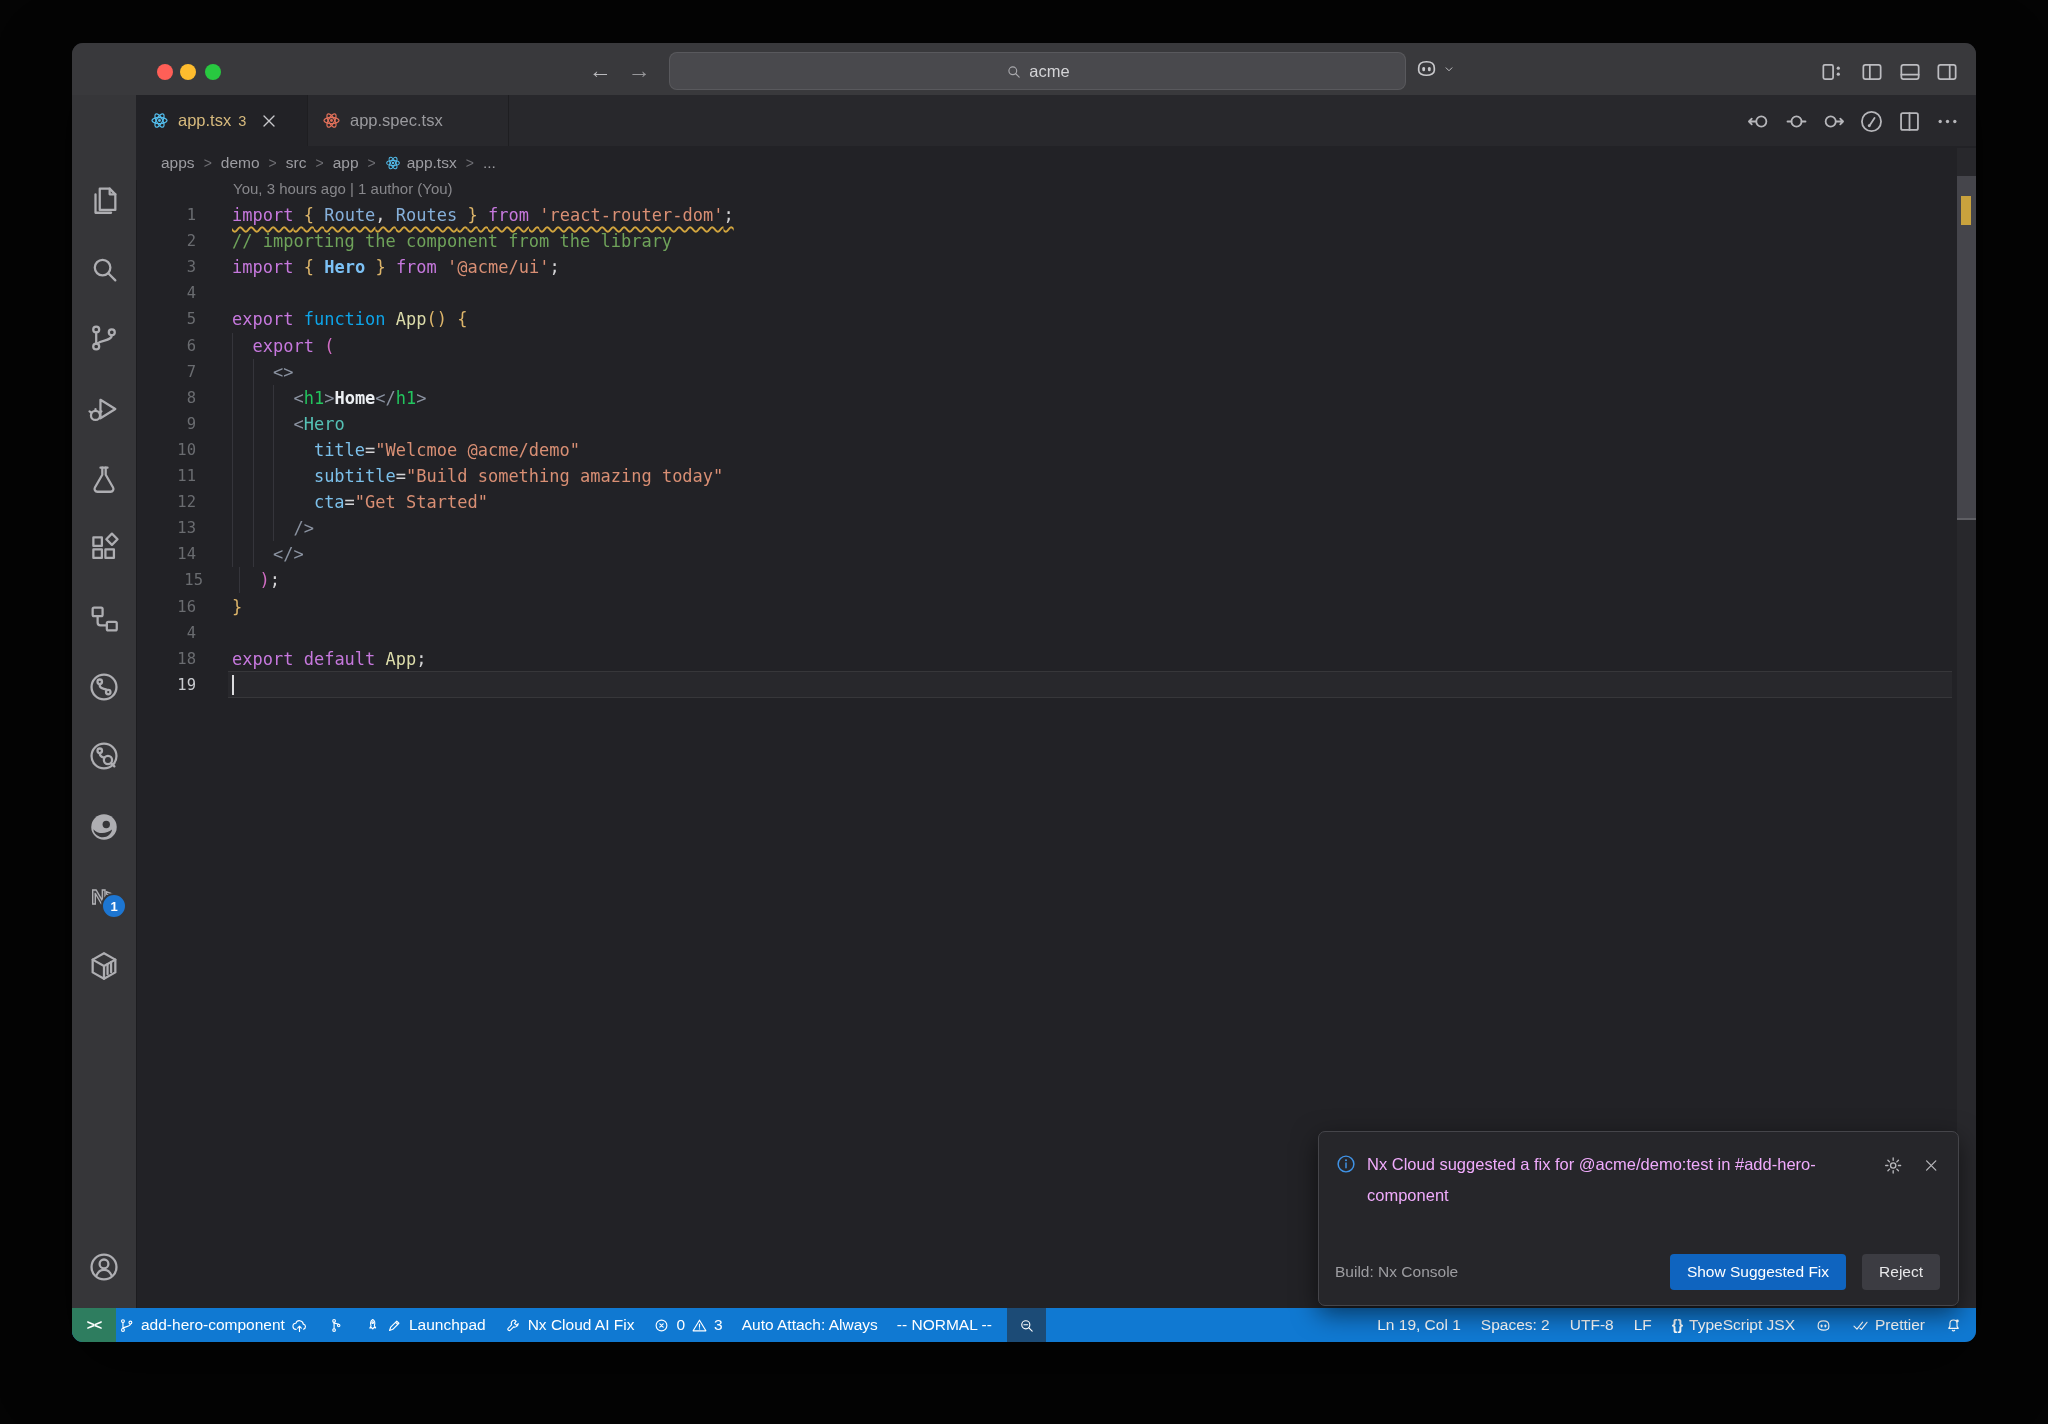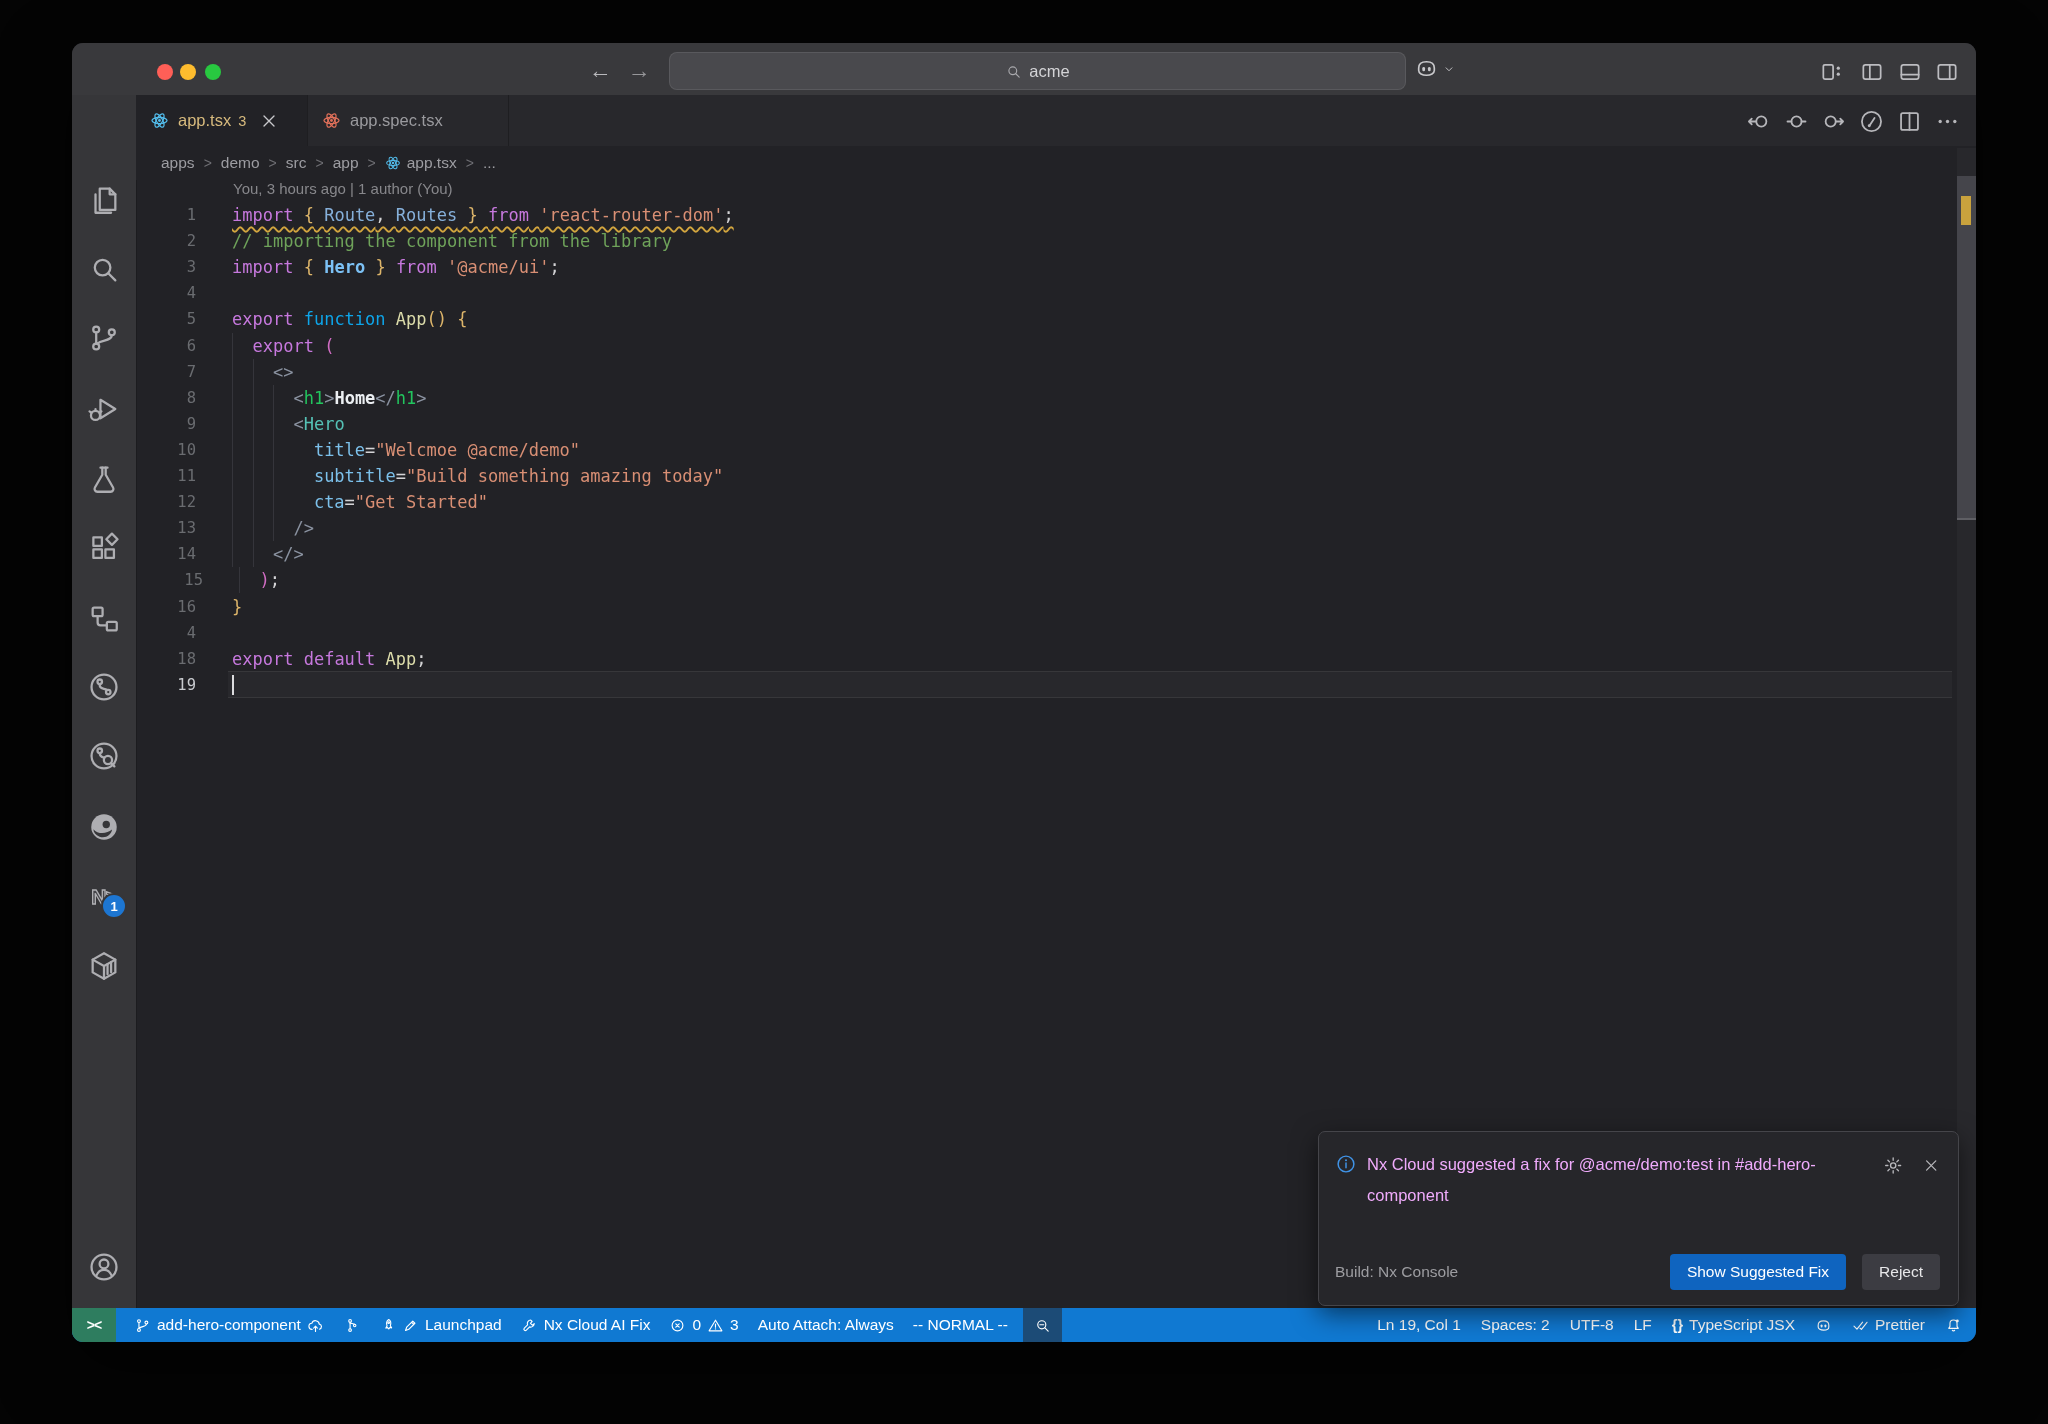--- a/index.html
+++ b/index.html
@@ -48,21 +48,21 @@
   .tk-att{color:#7cc0ea}.tk-txt{color:#eceff2;font-weight:bold}.tk-ang{color:#8a92a0}
   
   .ruler{position:absolute;left:1885px;top:105px;bottom:34px;width:19px;background:#28282c}
   .ruler .thumb{position:absolute;left:0;top:28px;width:19px;height:342px;background:#45454b}
   .ruler .divider{position:absolute;left:0;top:370px;width:19px;height:2px;background:#5f5f64}
   .ruler .warn{position:absolute;left:4px;top:48px;width:10px;height:29px;background:#c9a23d}
   
   .statusbar{position:absolute;left:0;right:0;bottom:0;height:34px;background:#1079d2;color:#fff;display:flex;align-items:center;font-size:15.5px}
   .remote-seg{width:44px;height:34px;background:#2e7d5f;display:flex;align-items:center;justify-content:center;flex:none;
     font-weight:700;font-size:14px;letter-spacing:-1px}
-  .sb-left{display:flex;align-items:center;gap:19px;padding-left:18px;flex:1;min-width:0}
+  .sb-left{display:flex;align-items:center;gap:19px;padding-left:2px;flex:1;min-width:0}
   .sb-right{display:flex;align-items:center;gap:20px;padding-right:14px}
   .sb-item{display:flex;align-items:center;gap:6px;white-space:nowrap}
   .sb-item.dark{background:#1c4b76;height:34px;padding:0 11px;margin-left:-4px}
   .sb-ic{width:17px;height:17px;color:#fff}
   .braces-txt{font-size:14.5px;font-weight:700}
   
   .toast{position:absolute;left:1246px;top:1088px;width:641px;height:175px;background:#26262a;border:1px solid #45454a;
     border-radius:7px;box-shadow:0 8px 26px rgba(0,0,0,.55);box-sizing:border-box;padding:17px 18px 15px 16px;display:flex;flex-direction:column}
   .toast-top{display:flex;align-items:flex-start}
   .toast-msg{width:508px;color:#f0abfc;font-size:16.5px;line-height:31px;margin-left:10px}

